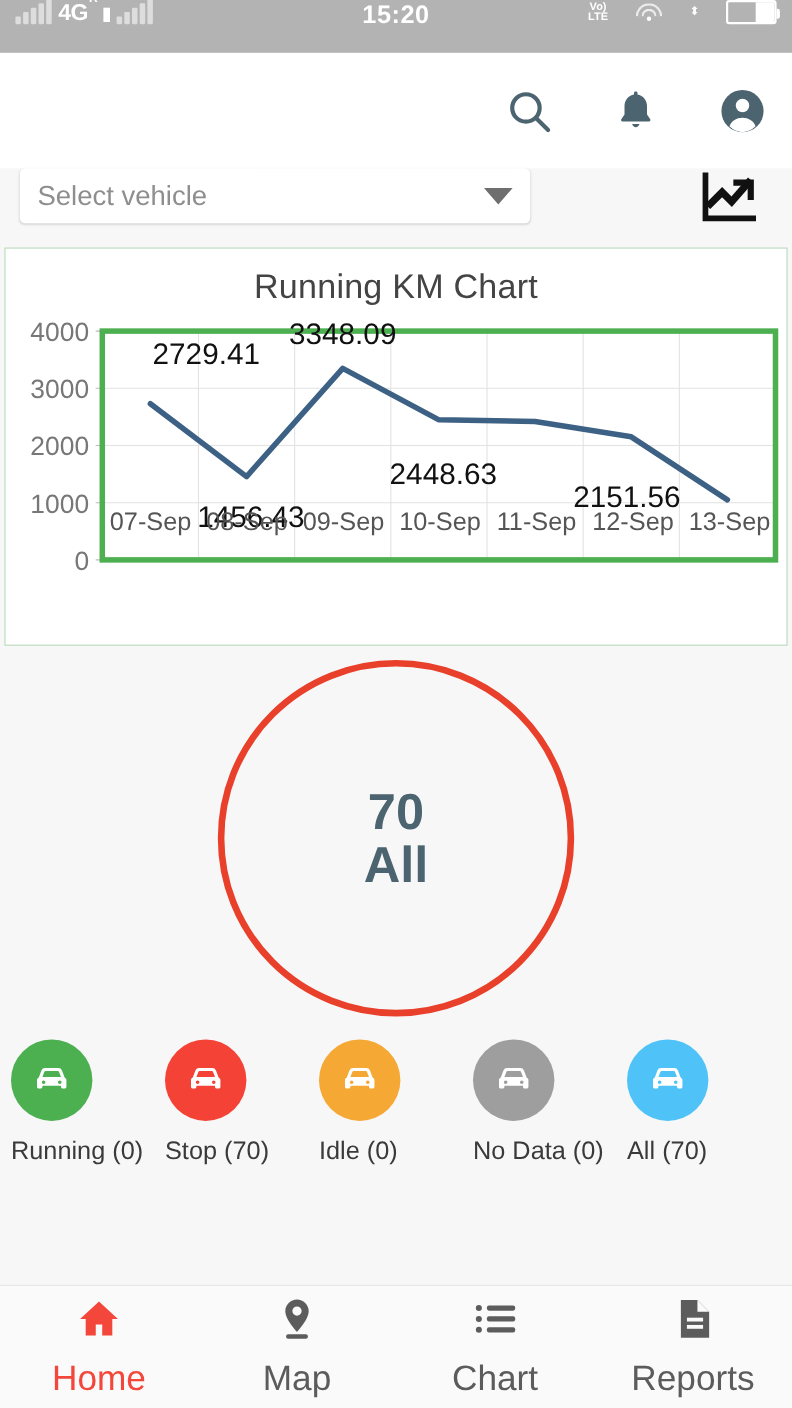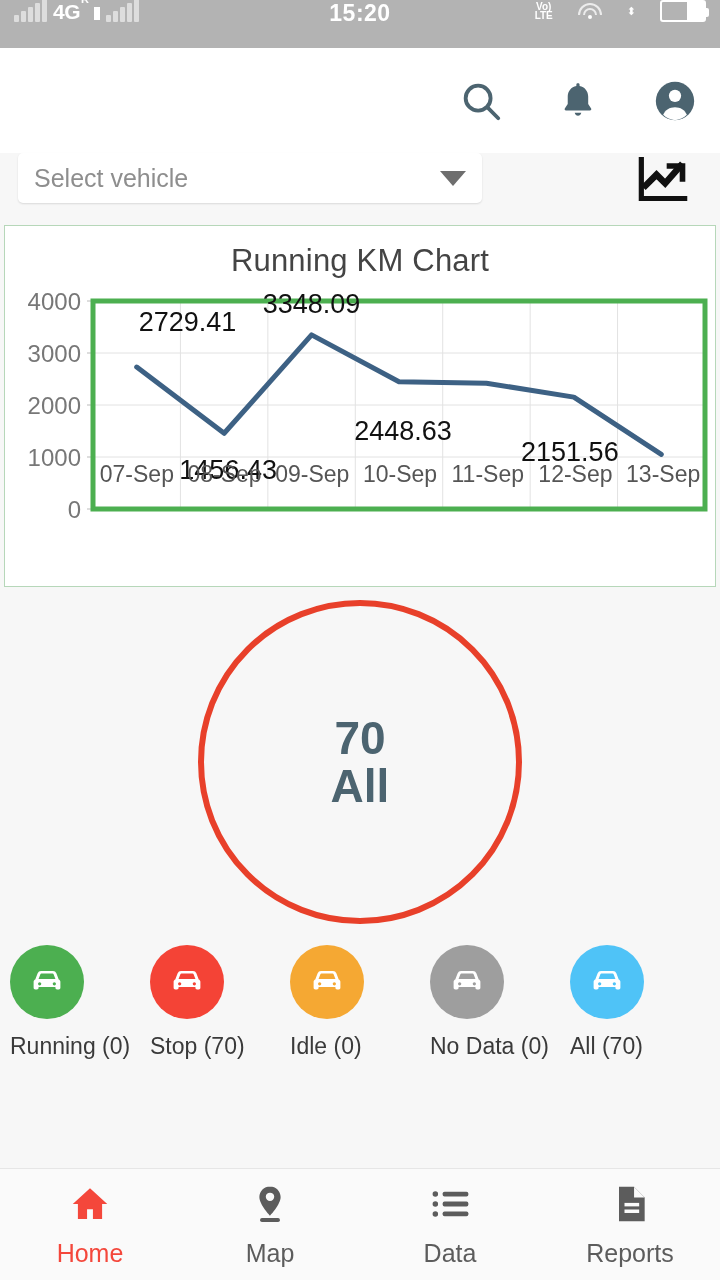--- a/index.html
+++ b/index.html
@@ -137,21 +137,21 @@
   .bottomnav{
     position:absolute; left:0; right:0; bottom:0; height:112px;
     background:#fafafa; border-top:1px solid #e6e6e6;
     display:flex; align-items:center;
   }
   .navitem{
     flex:1; display:flex; flex-direction:column; align-items:center; gap:9px;
     color:#5c5c5c;
   }
   .navitem.active{ color:#f4473b; }
-  .nav-label{ font-size:25px; }
+  .nav-label{ font-size:32px; }
 </style>
 </head>
 <body>
 
 <div class="statusbar">
   <div class="sb-left">
     <div class="bars">
       <i></i>
         <i></i>
         <i></i>
@@ -341,21 +341,21 @@
     </div>
     <div class="navitem">
       <span><svg width="44" height="44" viewBox="0 0 24 24" fill="currentColor">
           <circle cx="4" cy="6.6" r="1.5"></circle>
           <circle cx="4" cy="12" r="1.5"></circle>
           <circle cx="4" cy="17.4" r="1.5"></circle>
           <rect x="8" y="5.3" width="14" height="2.6" rx="1"></rect>
           <rect x="8" y="10.7" width="14" height="2.6" rx="1"></rect>
           <rect x="8" y="16.1" width="14" height="2.6" rx="1"></rect>
         </svg></span>
-      <span class="nav-label">Data</span>
+      <span class="nav-label">Chart</span>
     </div>
     <div class="navitem">
       <span><svg width="44" height="44" viewBox="0 0 24 24" fill="currentColor">
           <path d="M6 2.6h8.2L20 8.4v13H6z"></path>
           <path d="M14.2 2.6 20 8.4h-5.8z" fill="#fafafa"></path>
           <rect x="9" y="11.4" width="8" height="1.9" fill="#fafafa"></rect>
           <rect x="9" y="15" width="8" height="1.9" fill="#fafafa"></rect>
         </svg></span>
       <span class="nav-label">Reports</span>
     </div>

